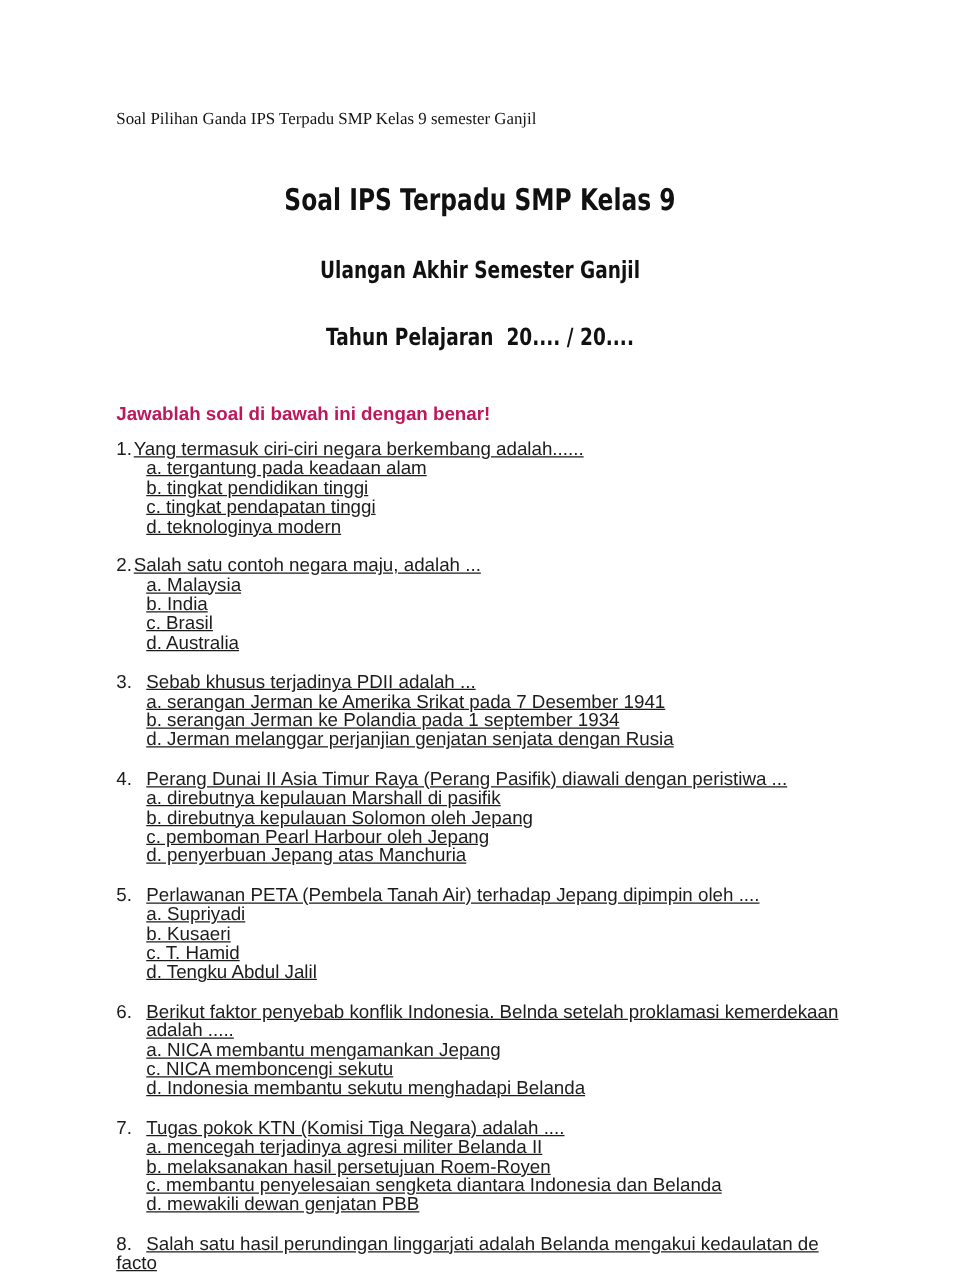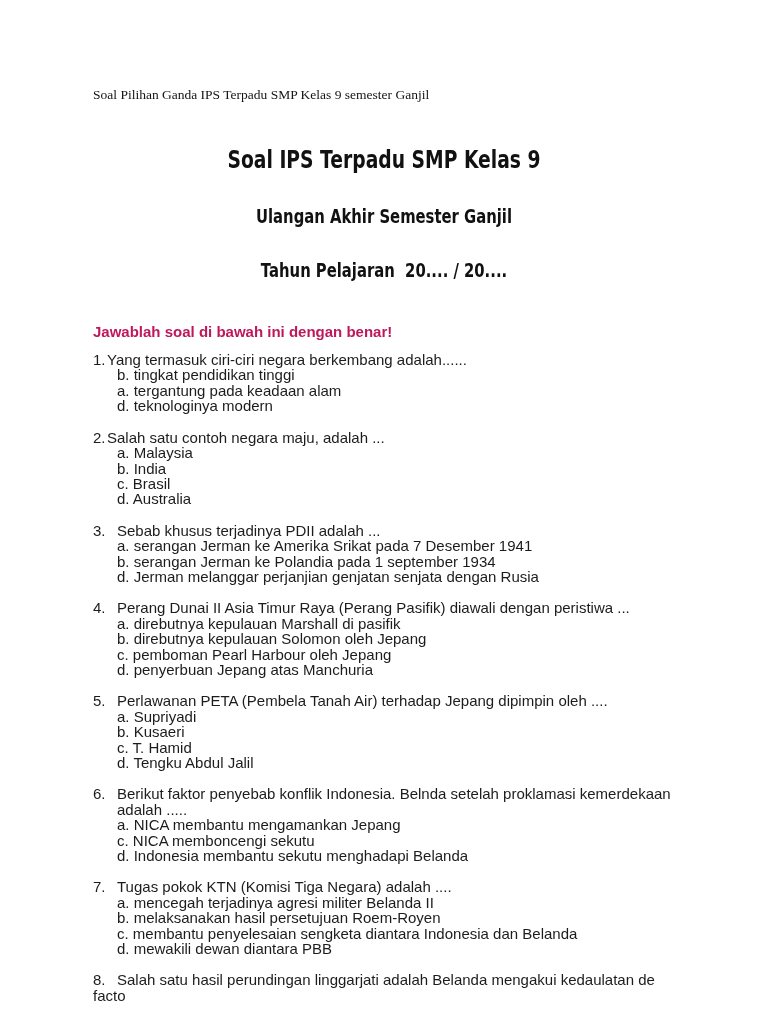--- a/index.html
+++ b/index.html
@@ -51,20 +51,21 @@
     color: #111111;
   }
   .instruction {
     margin-top: 11px;
     margin-bottom: 13px;
     font-weight: bold;
     color: #be185d;
   }
   .question {
     margin-bottom: 16px;
+    text-decoration: underline;
   }
   .qnum {
     display: inline-block;
     vertical-align: top;
   }
   .qnum.narrow { width: 14px; }
   .qnum.wide   { width: 24px; }
   .qcont, .qopt {
     margin-left: 24px;
   }
@@ -79,22 +80,23 @@
     <div class="doc-title">Soal IPS Terpadu SMP Kelas 9</div>
     <div class="doc-subtitle">Ulangan Akhir Semester Ganjil</div>
     <div class="doc-subtitle">Tahun Pelajaran  20.... / 20....</div>
   </div>
 
   <div class="instruction">Jawablah soal di bawah ini dengan benar!</div>
 
   <div id="questions">
       <div class="question">
         <div class="qline"><span class="qnum narrow">1.</span><span>Yang termasuk ciri-ciri negara berkembang adalah......</span></div>
+        <div class="qopt">a. tergantung pada keadaan alam</div>
         <div class="qopt">b. tingkat pendidikan tinggi</div>
-        <div class="qopt">a. tergantung pada keadaan alam</div>
+        <div class="qopt">c. tingkat pendapatan tinggi</div>
         <div class="qopt">d. teknologinya modern</div>
       </div>
       <div class="question">
         <div class="qline"><span class="qnum narrow">2.</span><span>Salah satu contoh negara maju, adalah ...</span></div>
         <div class="qopt">a. Malaysia</div>
         <div class="qopt">b. India</div>
         <div class="qopt">c. Brasil</div>
         <div class="qopt">d. Australia</div>
       </div>
       <div class="question">
@@ -122,19 +124,19 @@
         <div class="qcont">adalah .....</div>
         <div class="qopt">a. NICA membantu mengamankan Jepang</div>
         <div class="qopt">c. NICA memboncengi sekutu</div>
         <div class="qopt">d. Indonesia membantu sekutu menghadapi Belanda</div>
       </div>
       <div class="question">
         <div class="qline"><span class="qnum wide">7.</span><span>Tugas pokok KTN (Komisi Tiga Negara) adalah ....</span></div>
         <div class="qopt">a. mencegah terjadinya agresi militer Belanda II</div>
         <div class="qopt">b. melaksanakan hasil persetujuan Roem-Royen</div>
         <div class="qopt">c. membantu penyelesaian sengketa diantara Indonesia dan Belanda</div>
-        <div class="qopt">d. mewakili dewan diantara PBB</div>
+        <div class="qopt">d. mewakili dewan genjatan PBB</div>
       </div>
       <div class="question">
         <div class="qline"><span class="qnum wide">8.</span><span>Salah satu hasil perundingan linggarjati adalah Belanda mengakui kedaulatan de facto</span></div>
       </div>
     </div>
 </div>
 
 </body></html>

